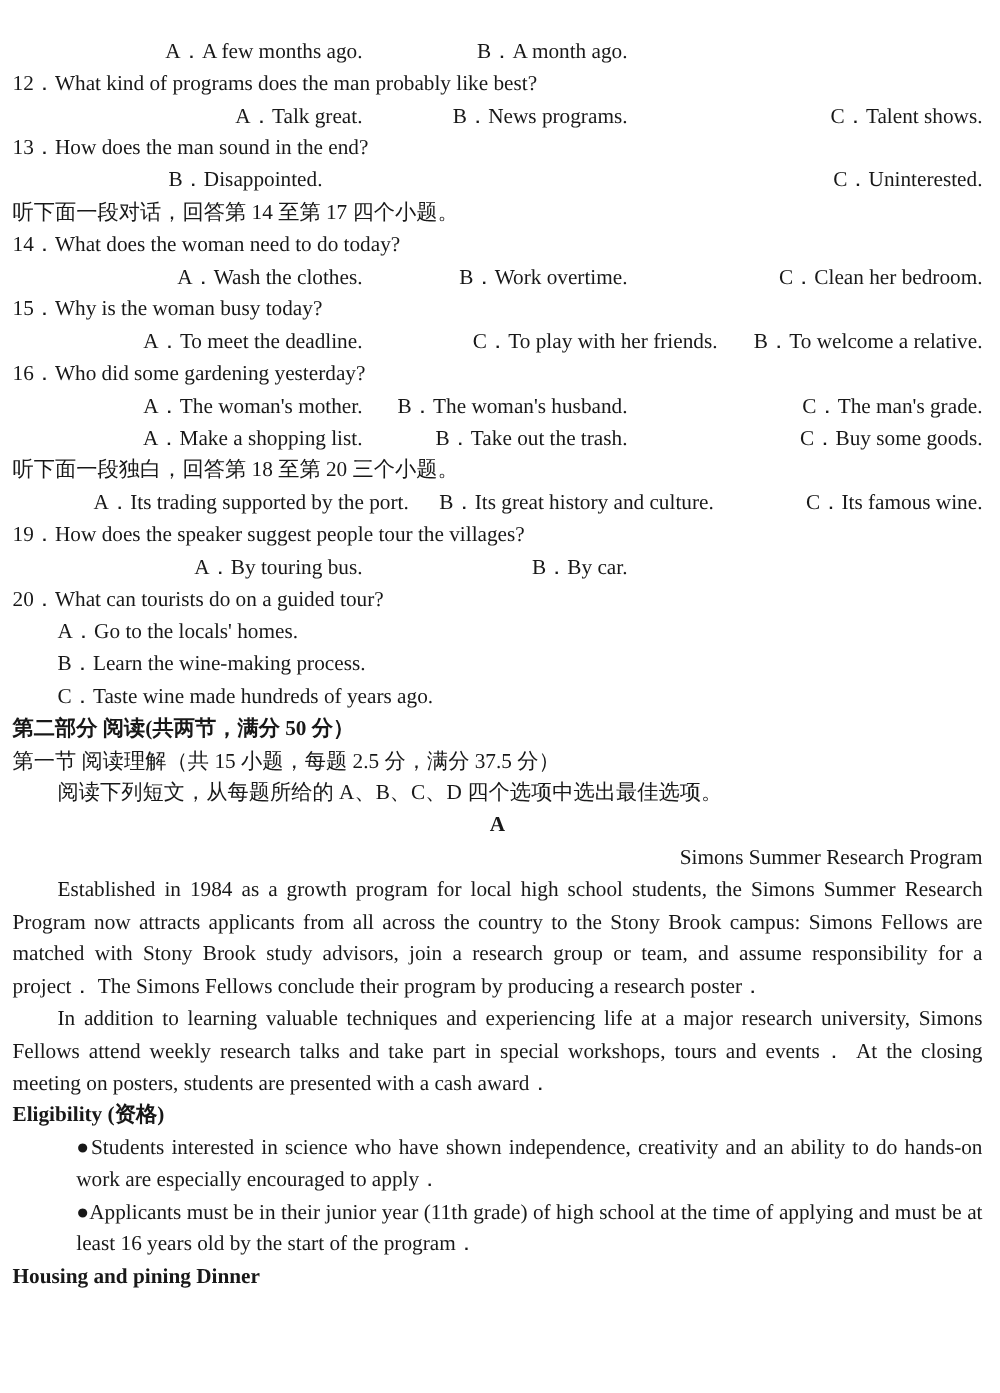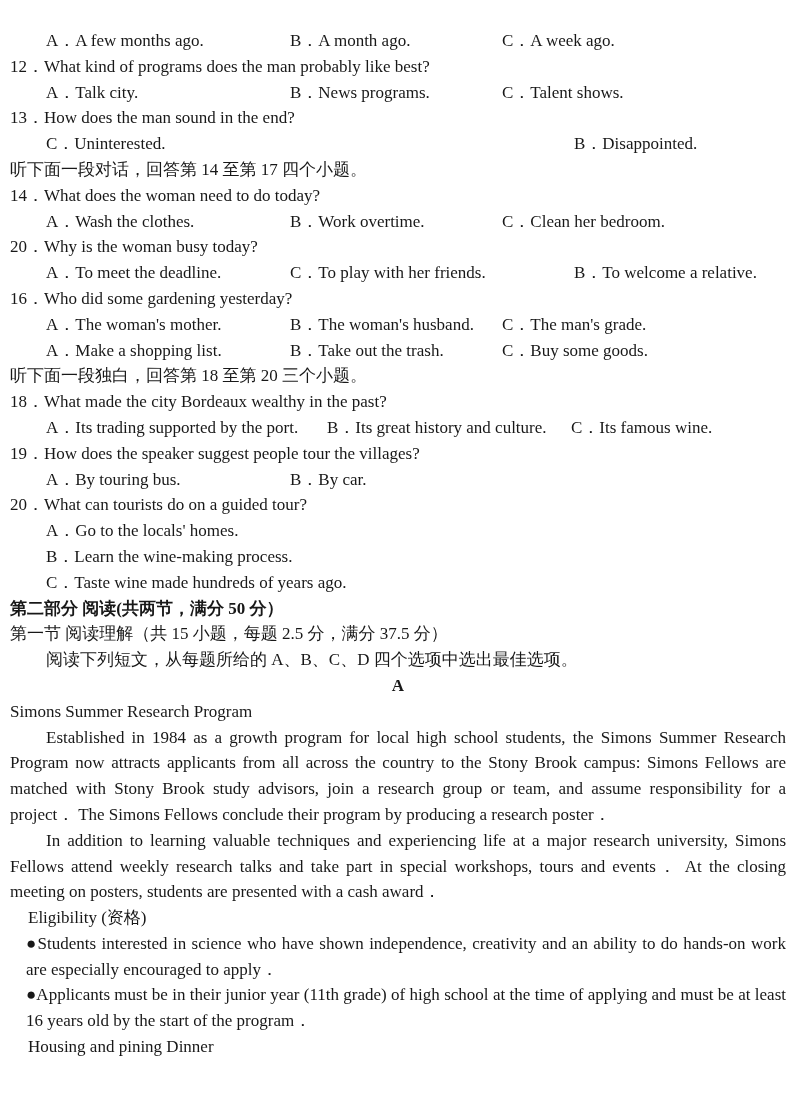--- a/index.html
+++ b/index.html
@@ -3,84 +3,82 @@
 <meta charset="utf-8">
 <style>
   html,body{margin:0;padding:0;background:#fff;}
   body{
     width:800px;height:1114px;overflow:hidden;
     font-family:"Liberation Serif","DejaVu Serif",serif;
     font-size:17px;line-height:25.8px;color:#181818;
     box-sizing:border-box;padding:28px 14px 0 10px;
   }
   .doc{width:776px;}
-  .row{display:flex;padding-left:36px;}
+  .row{display:flex;padding-left:36px;text-align:right;}
   .row .opt{white-space:nowrap;overflow:hidden;}
   .row.std .c0{width:244px;}
   .row.std .c1{width:212px;}
   .row.wide .c0{width:281px;}
   .row.wide .c1{width:244px;}
   .row .c2{flex:1;}
   .q{}
   .opt1{padding-left:36px;}
   .cn{}
   .cnb{font-weight:bold;}
   .ind{padding-left:36px;}
-  .ctr{text-align:left;}
+  .ctr{text-align:right;}
   .ctrb{text-align:center;font-weight:bold;}
   .p{text-align:justify;text-indent:36px;}
-  .bl{text-align:justify;margin-left:16px;}
-  .hb{font-weight:normal;margin-left:18px;}
+  .bl{text-align:justify;margin-left:51px;}
+  .hb{font-weight:bold;}
 </style>
 </head>
 <body>
 
 <div class="doc">
     <div class="row std">
       <span class="opt c0">A．A few months ago.</span>
       <span class="opt c1">B．A month ago.</span>
-      <span class="opt c2">C．A week ago.</span>
     </div>
     <div class="q">12．What kind of programs does the man probably like best?</div>
     <div class="row std">
-      <span class="opt c0">A．Talk city.</span>
+      <span class="opt c0">A．Talk great.</span>
       <span class="opt c1">B．News programs.</span>
       <span class="opt c2">C．Talent shows.</span>
     </div>
     <div class="q">13．How does the man sound in the end?</div>
     <div class="row std">
+      <span class="opt c1">B．Disappointed.</span>
       <span class="opt c2">C．Uninterested.</span>
-      <span class="opt c1">B．Disappointed.</span>
     </div>
     <div class="cn">听下面一段对话，回答第 14 至第 17 四个小题。</div>
     <div class="q">14．What does the woman need to do today?</div>
     <div class="row std">
       <span class="opt c0">A．Wash the clothes.</span>
       <span class="opt c1">B．Work overtime.</span>
       <span class="opt c2">C．Clean her bedroom.</span>
     </div>
-    <div class="q">20．Why is the woman busy today?</div>
+    <div class="q">15．Why is the woman busy today?</div>
     <div class="row std">
       <span class="opt c0">A．To meet the deadline.</span>
       <span class="opt c2">C．To play with her friends.</span>
       <span class="opt c1">B．To welcome a relative.</span>
     </div>
     <div class="q">16．Who did some gardening yesterday?</div>
     <div class="row std">
       <span class="opt c0">A．The woman's mother.</span>
       <span class="opt c1">B．The woman's husband.</span>
       <span class="opt c2">C．The man's grade.</span>
     </div>
     <div class="row std">
       <span class="opt c0">A．Make a shopping list.</span>
       <span class="opt c1">B．Take out the trash.</span>
       <span class="opt c2">C．Buy some goods.</span>
     </div>
     <div class="cn">听下面一段独白，回答第 18 至第 20 三个小题。</div>
-    <div class="q">18．What made the city Bordeaux wealthy in the past?</div>
     <div class="row wide">
       <span class="opt c0">A．Its trading supported by the port.</span>
       <span class="opt c1">B．Its great history and culture.</span>
       <span class="opt c2">C．Its famous wine.</span>
     </div>
     <div class="q">19．How does the speaker suggest people tour the villages?</div>
     <div class="row std">
       <span class="opt c0">A．By touring bus.</span>
       <span class="opt c1">B．By car.</span>
     </div>

